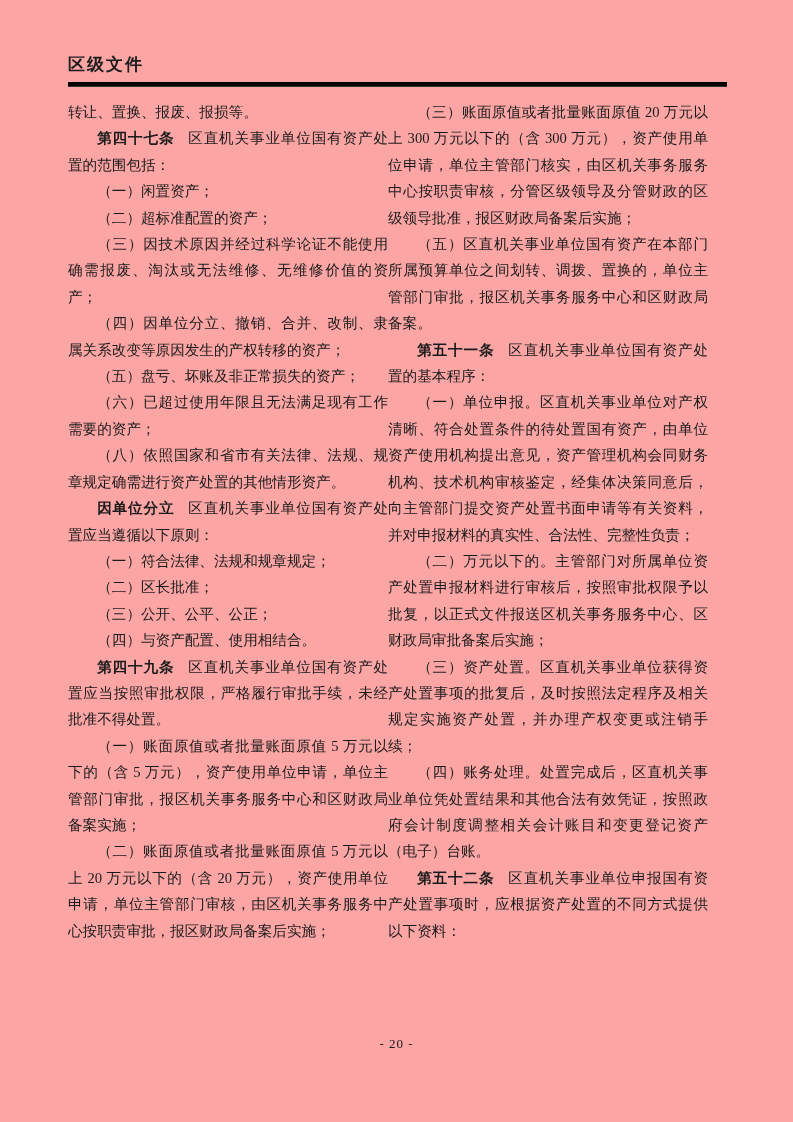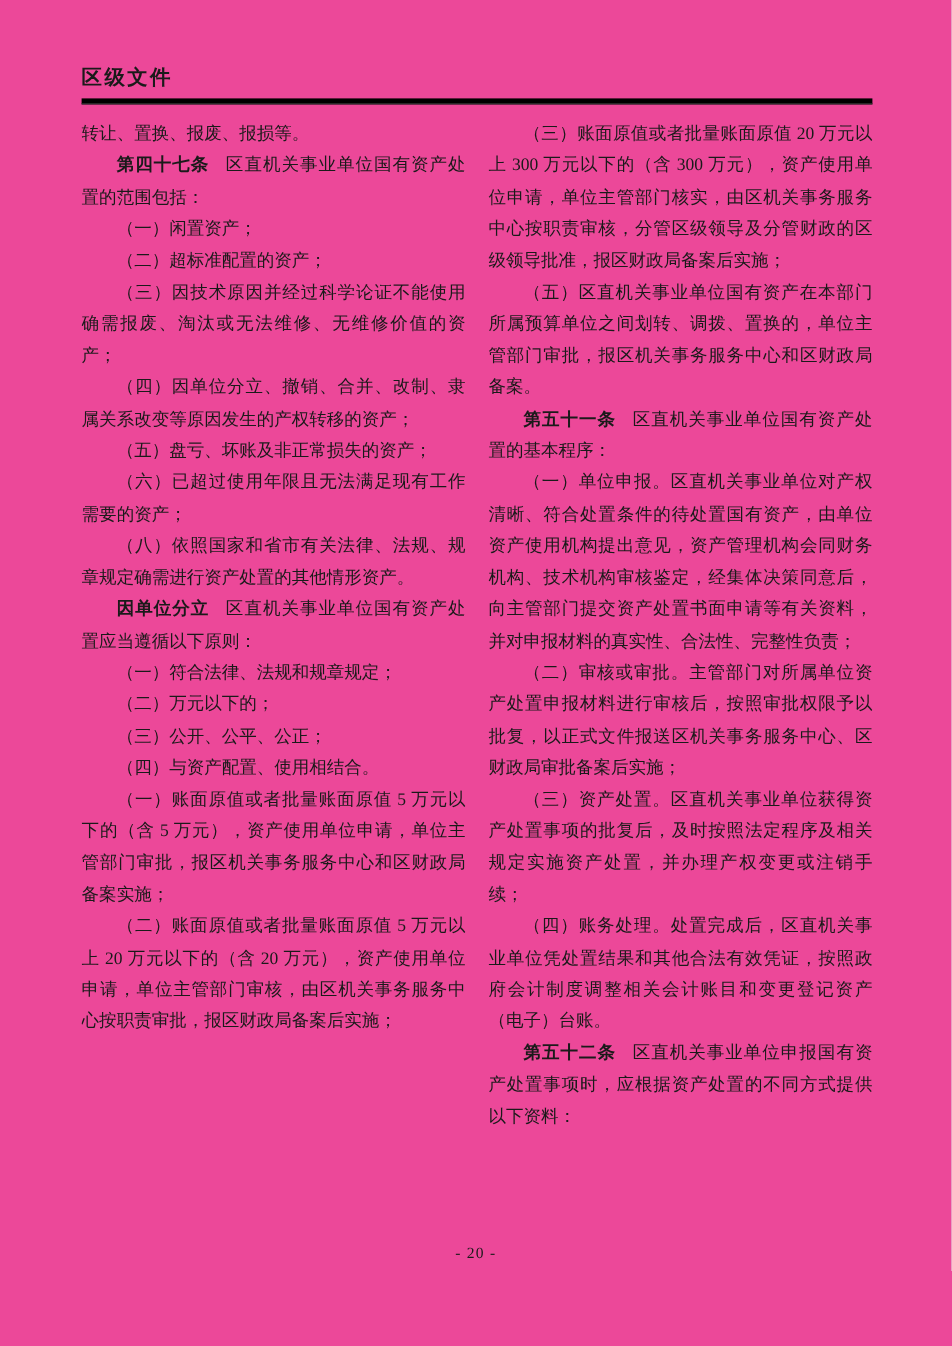--- a/index.html
+++ b/index.html
@@ -5,21 +5,21 @@
   html, body {
     margin: 0;
     padding: 0;
     background: #e8e8e8;
   }
   .page {
     position: relative;
     width: 793px;
     height: 1122px;
     margin: 0 auto;
-    background: #ec4899;
+    background: #fca5a5;
     box-sizing: border-box;
     padding: 54px 66px 0 68px;
     font-family: "Liberation Serif", "DejaVu Serif", serif;
     color: var(--text-color, #1a1a1a);
     overflow: hidden;
   }
   .header-title {
     font-size: 17px;
     font-weight: bold;
     letter-spacing: 2px;
@@ -27,21 +27,20 @@
     font-family: "Liberation Serif", "DejaVu Serif", serif;
   }
   .header-rule {
     margin-top: 6px;
     height: 4px;
     background: var(--rule-color, #000000);
     border-bottom: 1px solid #333;
   }
   .content {
     display: flex;
-    gap: 19px;
     margin-top: 12px;
     height: 934px;
     overflow: hidden;
   }
   .column {
     width: 320px;
     min-width: 320px;
     font-size: 14.6px;
     line-height: 26.4px;
     text-align: justify;
@@ -87,32 +86,33 @@
         <p class="para"><b class="lead">第四十七条</b><span>区直机关事业单位国有资产处置的范围包括：</span></p>
         <p class="para"><span>（一）闲置资产；</span></p>
         <p class="para"><span>（二）超标准配置的资产；</span></p>
         <p class="para"><span>（三）因技术原因并经过科学论证不能使用确需报废、淘汰或无法维修、无维修价值的资产；</span></p>
         <p class="para"><span>（四）因单位分立、撤销、合并、改制、隶属关系改变等原因发生的产权转移的资产；</span></p>
         <p class="para"><span>（五）盘亏、坏账及非正常损失的资产；</span></p>
         <p class="para"><span>（六）已超过使用年限且无法满足现有工作需要的资产；</span></p>
         <p class="para"><span>（八）依照国家和省市有关法律、法规、规章规定确需进行资产处置的其他情形资产。</span></p>
         <p class="para"><b class="lead">因单位分立</b><span>区直机关事业单位国有资产处置应当遵循以下原则：</span></p>
         <p class="para"><span>（一）符合法律、法规和规章规定；</span></p>
-        <p class="para"><span>（二）万元以下的；</span></p>
+        <p class="para"><span>（二）区长批准；</span></p>
         <p class="para"><span>（三）公开、公平、公正；</span></p>
         <p class="para"><span>（四）与资产配置、使用相结合。</span></p>
+        <p class="para"><b class="lead">第四十九条</b><span>区直机关事业单位国有资产处置应当按照审批权限，严格履行审批手续，未经批准不得处置。</span></p>
         <p class="para"><span>（一）账面原值或者批量账面原值 5 万元以下的（含 5 万元），资产使用单位申请，单位主管部门审批，报区机关事务服务中心和区财政局备案实施；</span></p>
         <p class="para"><span>（二）账面原值或者批量账面原值 5 万元以上 20 万元以下的（含 20 万元），资产使用单位申请，单位主管部门审核，由区机关事务服务中心按职责审批，报区财政局备案后实施；</span></p>
       </div>
     <div class="column">
         <p class="para"><span>（三）账面原值或者批量账面原值 20 万元以上 300 万元以下的（含 300 万元），资产使用单位申请，单位主管部门核实，由区机关事务服务中心按职责审核，分管区级领导及分管财政的区级领导批准，报区财政局备案后实施；</span></p>
         <p class="para"><span>（五）区直机关事业单位国有资产在本部门所属预算单位之间划转、调拨、置换的，单位主管部门审批，报区机关事务服务中心和区财政局备案。</span></p>
         <p class="para"><b class="lead">第五十一条</b><span>区直机关事业单位国有资产处置的基本程序：</span></p>
         <p class="para"><span>（一）单位申报。区直机关事业单位对产权清晰、符合处置条件的待处置国有资产，由单位资产使用机构提出意见，资产管理机构会同财务机构、技术机构审核鉴定，经集体决策同意后，向主管部门提交资产处置书面申请等有关资料，并对申报材料的真实性、合法性、完整性负责；</span></p>
-        <p class="para"><span>（二）审核或审批。主管部门对所属单位资产处置申报材料进行审核后，按照审批权限予以批复，以正式文件报送区机关事务服务中心、区财政局审批备案后实施；</span></p>
+        <p class="para"><span>（二）万元以下的。主管部门对所属单位资产处置申报材料进行审核后，按照审批权限予以批复，以正式文件报送区机关事务服务中心、区财政局审批备案后实施；</span></p>
         <p class="para"><span>（三）资产处置。区直机关事业单位获得资产处置事项的批复后，及时按照法定程序及相关规定实施资产处置，并办理产权变更或注销手续；</span></p>
         <p class="para"><span>（四）账务处理。处置完成后，区直机关事业单位凭处置结果和其他合法有效凭证，按照政府会计制度调整相关会计账目和变更登记资产（电子）台账。</span></p>
         <p class="para"><b class="lead">第五十二条</b><span>区直机关事业单位申报国有资产处置事项时，应根据资产处置的不同方式提供以下资料：</span></p>
       </div>
   </div>
 
   <div class="footer">
     <span class="page-number">- 20 -</span>
   </div>
 </div>

